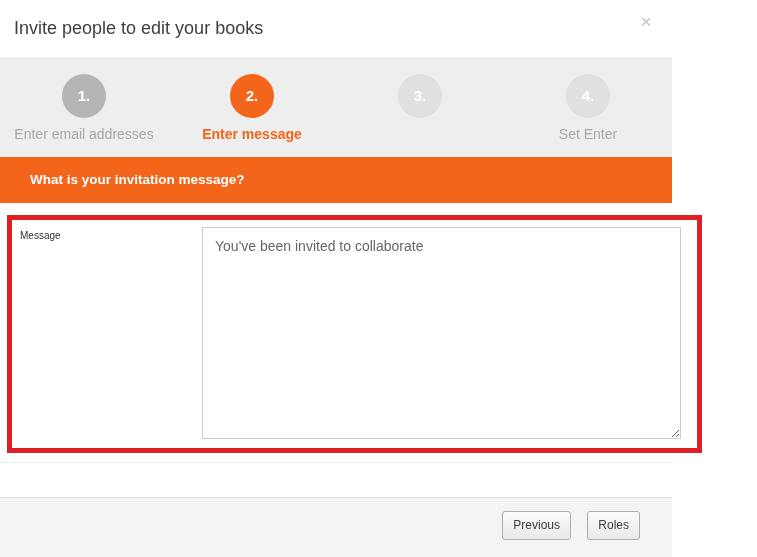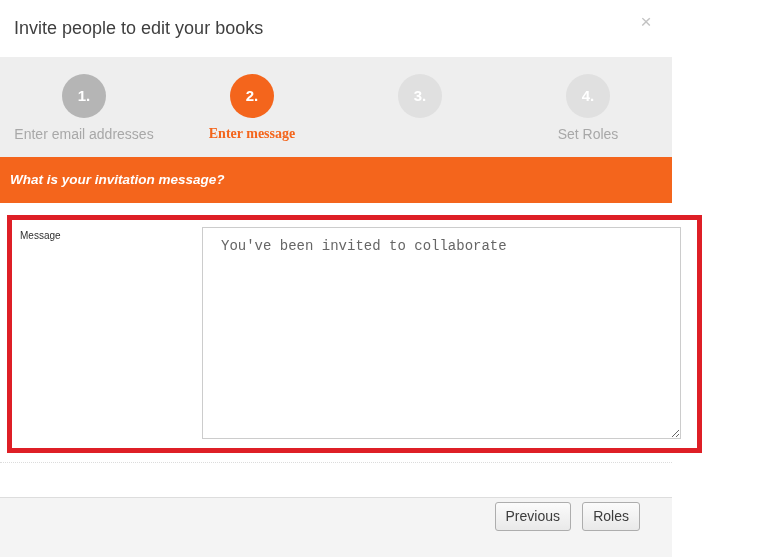--- a/index.html
+++ b/index.html
@@ -77,38 +77,36 @@
   .step--upcoming .step-circle { background: #e0e0e0; }
   .step-label {
     margin-top: 8px;
     font-size: 14px;
     color: #a8a8a8;
     text-align: center;
   }
   .step--active .step-label {
     color: #f4651c;
     font-weight: bold;
-    font-family: Liberation Serif, serif;
   }
 
   
   .banner {
     position: absolute;
     top: 157px; left: 0; right: 0;
     height: 46px;
     background: #f4651c;
   }
   .banner-text {
     position: absolute;
-    left: 10px;
+    left: 30px;
     top: 0;
     line-height: 46px;
     color: #ffffff;
     font-size: 13.5px;
-    font-style: italic;
     font-weight: bold;
     white-space: nowrap;
   }
 
   
   .modal-body {
     position: absolute;
     top: 203px; left: 0; right: 0;
     bottom: 60px;
     background: #ffffff;
@@ -123,22 +121,22 @@
   .message-textarea {
     position: absolute;
     left: 202px;
     top: 24px;
     width: 479px;
     height: 212px;
     border: 1px solid #cccccc;
     background: #ffffff;
     color: #666666;
     font-size: 14px;
-    font-family: Liberation Mono, monospace;
-    padding: 9px 18px;
+    font-family: Liberation Sans, sans-serif;
+    padding: 9px 12px;
     resize: both;
     outline: none;
     line-height: 1.4;
   }
   .dotted-divider {
     position: absolute;
     left: 0; right: 0;
     top: 259px; 
     border-top: 1px dotted #dcdcdc;
   }
@@ -156,24 +154,24 @@
   
   .modal-footer {
     position: absolute;
     left: 0; right: 0; bottom: 0;
     height: 60px;
     background: #f4f4f4;
     border-top: 1px solid #dddddd;
   }
   .footer-btn {
     position: absolute;
-    top: 4px;
+    top: 13px;
     height: 29px;
     padding: 0 10px;
-    font-size: 14px;
+    font-size: 12px;
     font-family: "Liberation Sans", sans-serif;
     color: #3c3c3c;
     background: linear-gradient(#fbfbfb, #e9e9e9);
     border: 1px solid #adadad;
     border-radius: 3px;
     cursor: pointer;
     line-height: 27px;
   }
   .btn-previous { right: 101px; }
   .btn-next { right: 32px; }
@@ -195,21 +193,21 @@
     </div>
     <div class="step step--active">
       <div class="step-circle">2.</div>
       <div class="step-label">Enter message</div>
     </div>
     <div class="step step--upcoming">
       <div class="step-circle">3.</div>
     </div>
     <div class="step step--upcoming">
       <div class="step-circle">4.</div>
-      <div class="step-label">Set Roles</div>
+      <div class="step-label">Set Enter</div>
     </div>
   </div>
 
   <div class="banner">
     <div class="banner-text">What is your invitation message?</div>
   </div>
 
   <div class="modal-body">
     <div class="form-label">Message</div>
     <textarea class="message-textarea" style="">You've been invited to collaborate</textarea>

